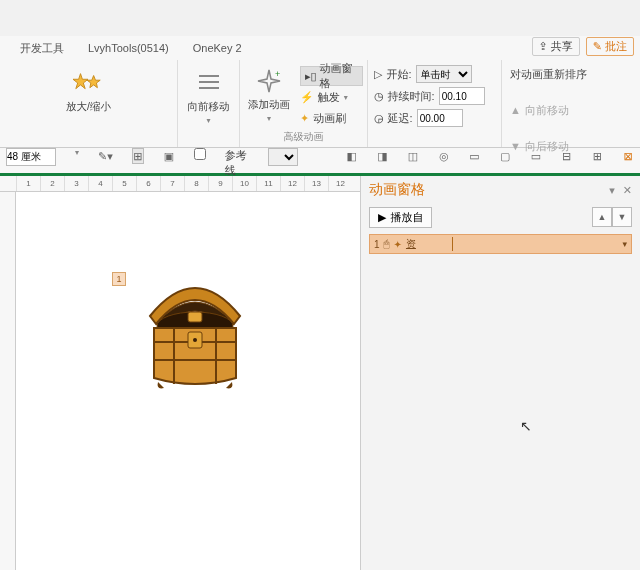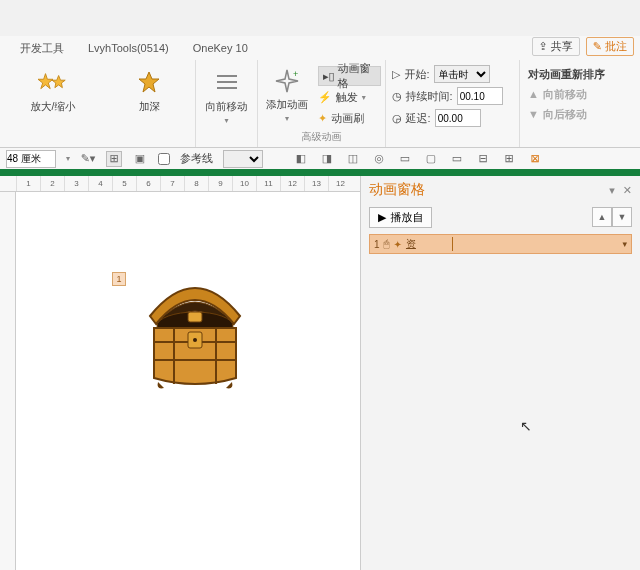--- a/index.html
+++ b/index.html
@@ -20,21 +20,21 @@
 .bigbtn { display: flex; flex-direction: column; align-items: center; gap: 2px; padding: 2px 4px; cursor: pointer; }
 .bigbtn .ico { width: 30px; height: 30px; display: flex; align-items: center; justify-content: center; }
 .bigbtn span { font-size: 10.5px; white-space: nowrap; }
 .smallrow { display: flex; align-items: center; gap: 4px; height: 20px; font-size: 11px; }
 .smallrow input { width: 46px; height: 18px; border: 1px solid #bbb; font-size: 10px; padding: 0 2px; }
 .smallrow select { width: 56px; height: 18px; border: 1px solid #bbb; font-size: 10px; }
 .highlighted { background: #e0e0e0; padding: 1px 4px; border: 1px solid #ccc; display: inline-flex; align-items: center; gap: 3px; }
 .disabled { color: #aaa; }
 
 
-.quick { height: 28px; background: #f7f7f7; border-bottom: 7px solid #15803d; display: flex; align-items: center; padding: 0 6px; gap: 10px; font-size: 11px; }
+.quick { height: 28px; background: #f7f7f7; border-bottom: 3px solid #15803d; display: flex; padding: 0 6px; gap: 19px; font-size: 11px; }
 .qinput { width: 50px; height: 18px; border: 1px solid #bbb; font-size: 10px; }
 .qico { width: 16px; height: 16px; display: flex; align-items: center; justify-content: center; cursor: pointer; color: #666; }
 .qcheck { width: 12px; height: 12px; }
 .qsel { width: 40px; height: 18px; border: 1px solid #bbb; }
 
 
 .work { display: flex; height: 432px; }
 .canvas-area { width: 360px; position: relative; background: #f1f1f1; }
 .ruler-h { height: 16px; background: #f7f7f7; border-bottom: 1px solid #ccc; display: flex; font-size: 8px; color: #666; overflow: hidden; padding-left: 16px; }
 .ruler-h span { flex: 0 0 24px; text-align: center; border-left: 1px solid #ddd; line-height: 16px; }
@@ -59,53 +59,45 @@
 .anim-dd { position: absolute; right: 4px; font-size: 9px; color: #7a4a1a; }
 
 svg { display: block; }
 </style>
 </head>
 <body>
 
 <div class="tabs">
   <div class="tab">开发工具</div>
   <div class="tab">LvyhTools(0514)</div>
-  <div class="tab">OneKey 10</div>
+  <div class="tab">OneKey 2</div>
   <div class="top-right">
     <div class="top-btn">
         <span>⇪</span>
         <span>共享</span>
       </div>
     <div class="top-btn orange">
         <span>✎</span>
         <span>批注</span>
       </div>
   </div>
 </div>
 
 <div class="ribbon">
 
-  <div class="rgroup" style="width:196px;">
+  <div class="rgroup" style="width:178px;">
     <div class="items" style="justify-content:space-around;padding-top:4px;">
       <div class="bigbtn">
         <div class="ico">
           <svg width="32" height="22" viewBox="0 0 32 22">
               <polygon points="8,1 10,7 16,7 11,11 13,17 8,13 3,17 5,11 0,7 6,7" fill="#f5b93a" stroke="#c58a1d"></polygon>
               <polygon points="22,3 24,8 29,8 25,11 26,16 22,13 18,16 19,11 15,8 20,8" fill="#f5b93a" stroke="#c58a1d"></polygon>
             </svg>
         </div>
         <span>放大/缩小</span>
-      </div>
-      <div class="bigbtn">
-        <div class="ico">
-          <svg width="24" height="24" viewBox="0 0 24 24">
-              <polygon points="12,1 15,8 22,8 16,13 18,21 12,16 6,21 8,13 2,8 9,8" fill="#e8a92c" stroke="#b07610"></polygon>
-            </svg>
-        </div>
-        <span>加深</span>
       </div>
     </div>
     <div class="label"></div>
   </div>
 
   <div class="rgroup" style="width:62px;">
     <div class="items" style="justify-content:center;padding-top:4px;">
       <div class="bigbtn">
         <div class="ico">
           <svg width="24" height="20" viewBox="0 0 24 20">
@@ -166,21 +158,21 @@
       </div>
       <div class="smallrow">
         <span>◶</span>
         <span>延迟:</span>
         <input value="00.00" style="">
       </div>
     </div>
   </div>
 
   <div class="rgroup" style="flex:1;border-right:none;">
-    <div class="items" style="flex-direction:column;gap:0;padding:2px 4px;align-items:flex-start;font-weight:bold;">
+    <div class="items" style="flex-direction:column;gap:16px;padding:2px 4px;align-items:flex-start;">
       <div class="smallrow">对动画重新排序</div>
       <div class="smallrow disabled">
         <span>▲</span>
         <span>向前移动</span>
       </div>
       <div class="smallrow disabled">
         <span>▼</span>
         <span>向后移动</span>
       </div>
     </div>

